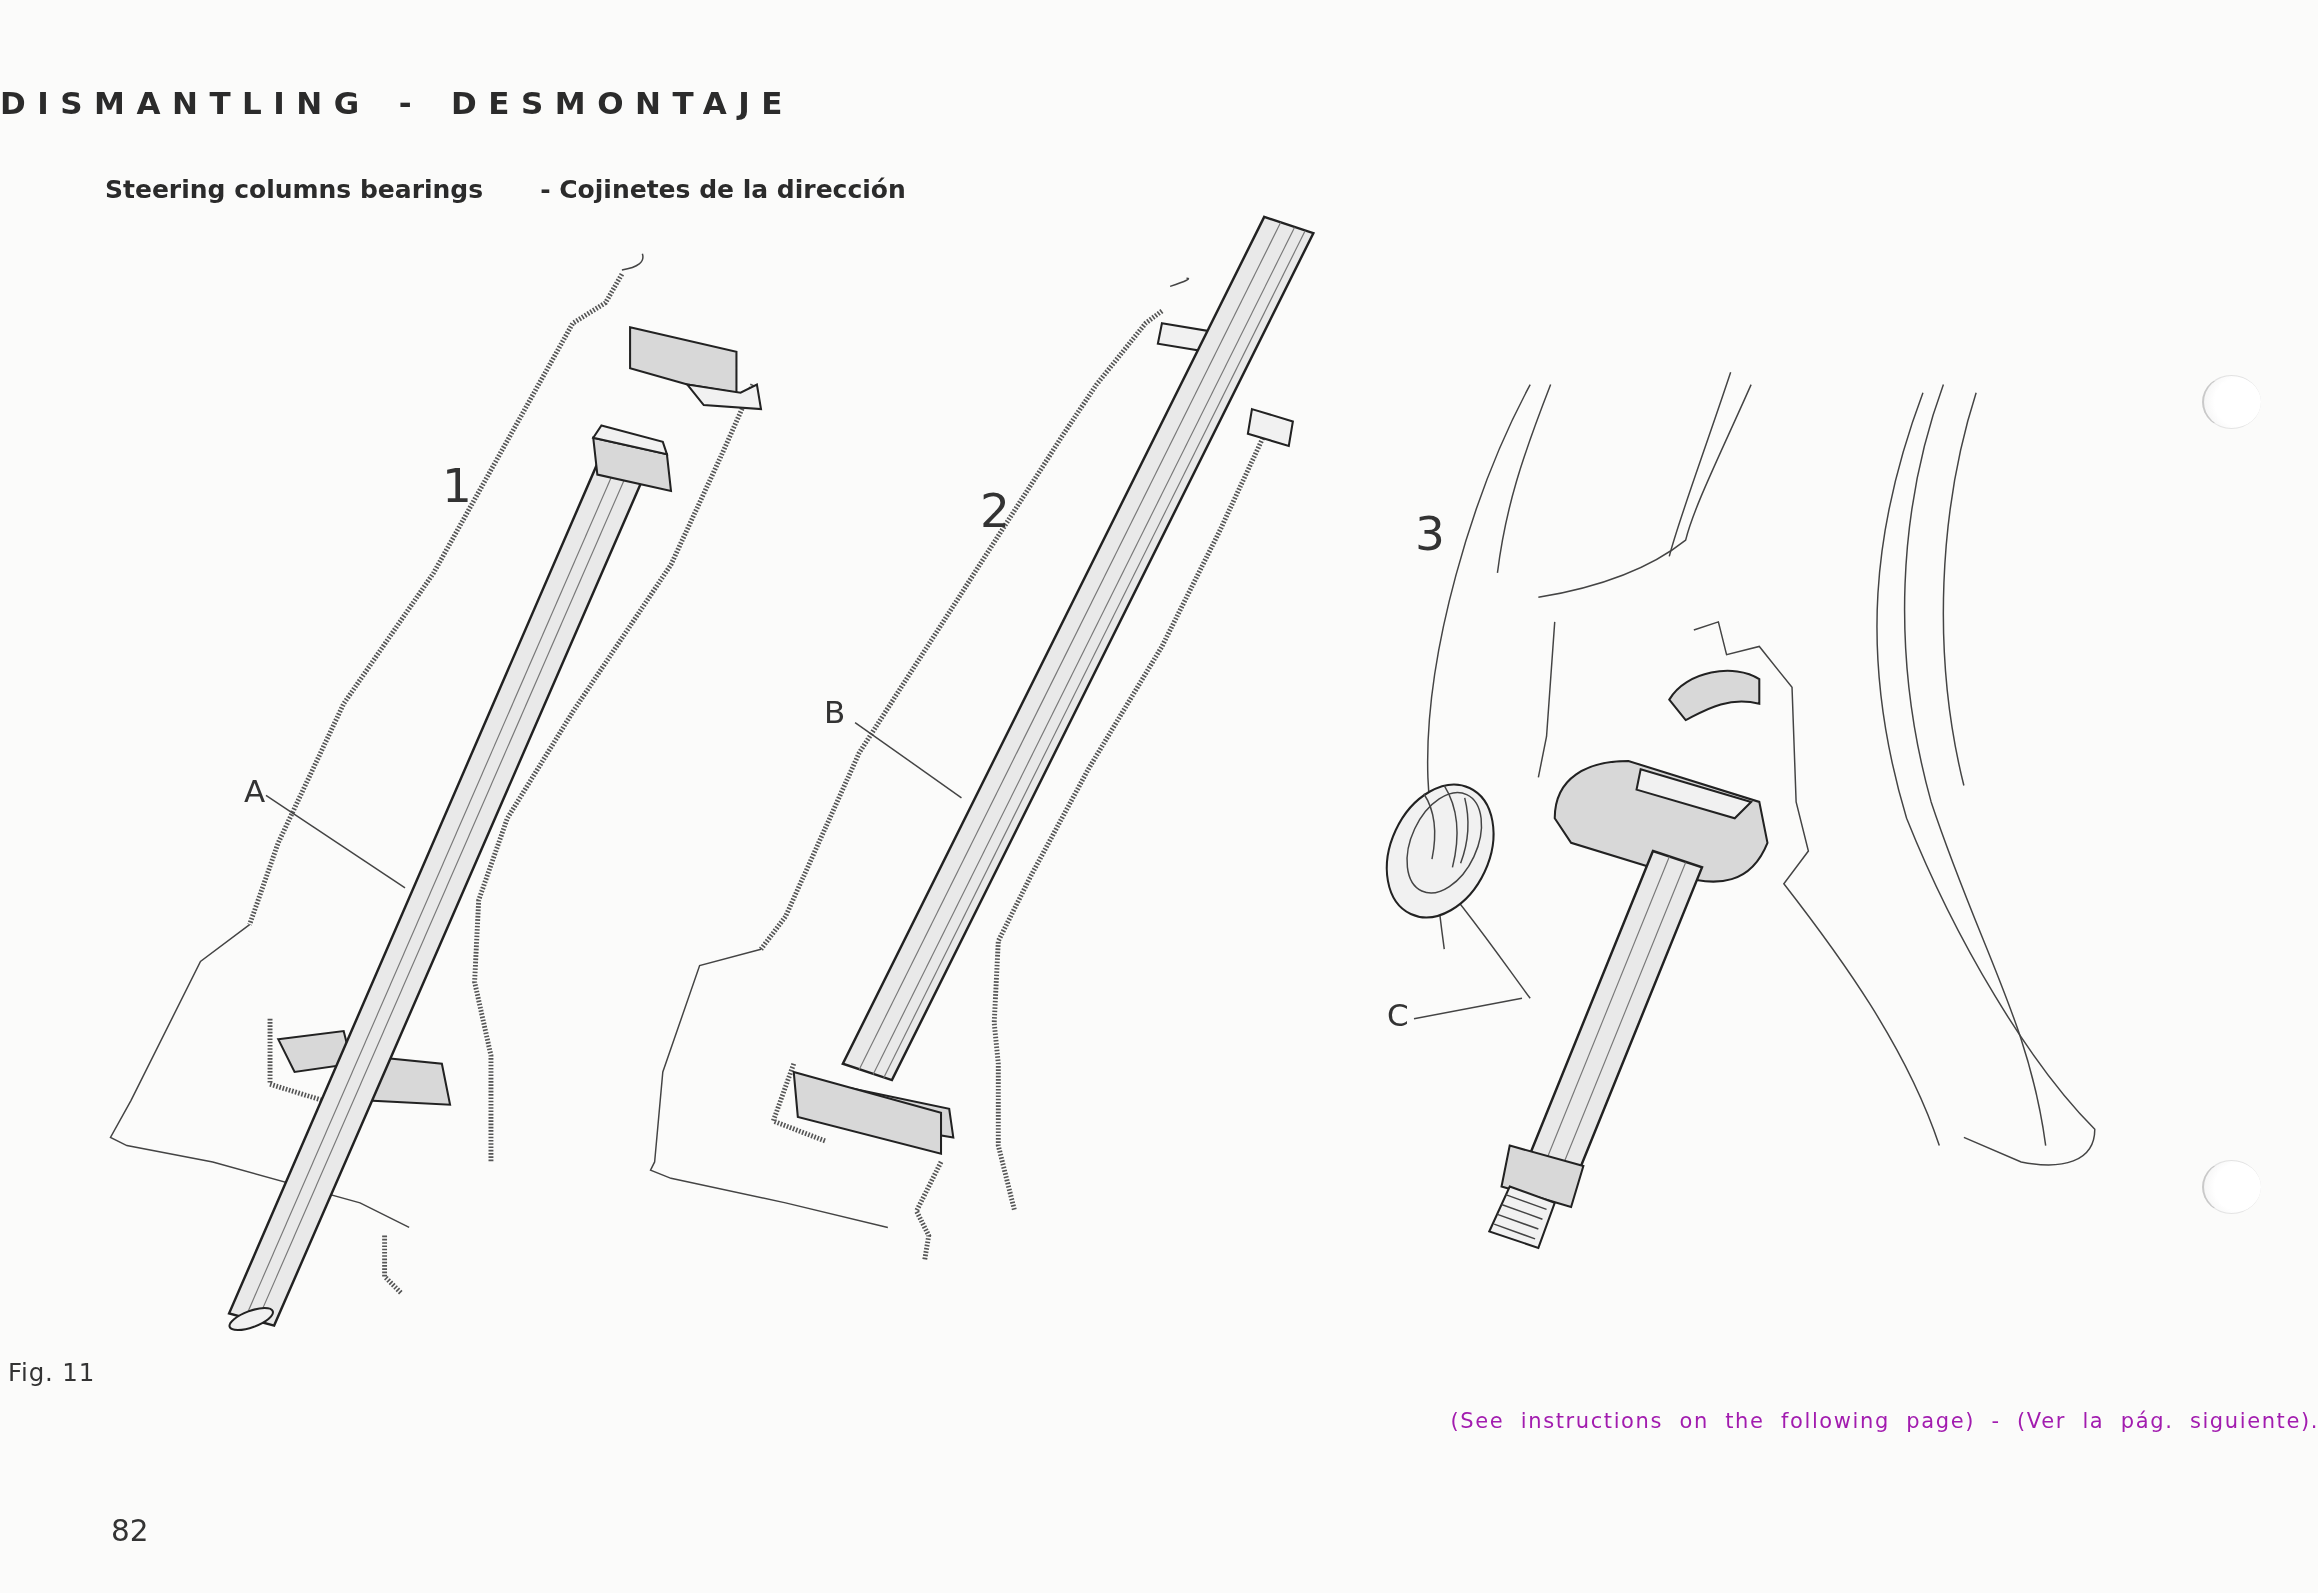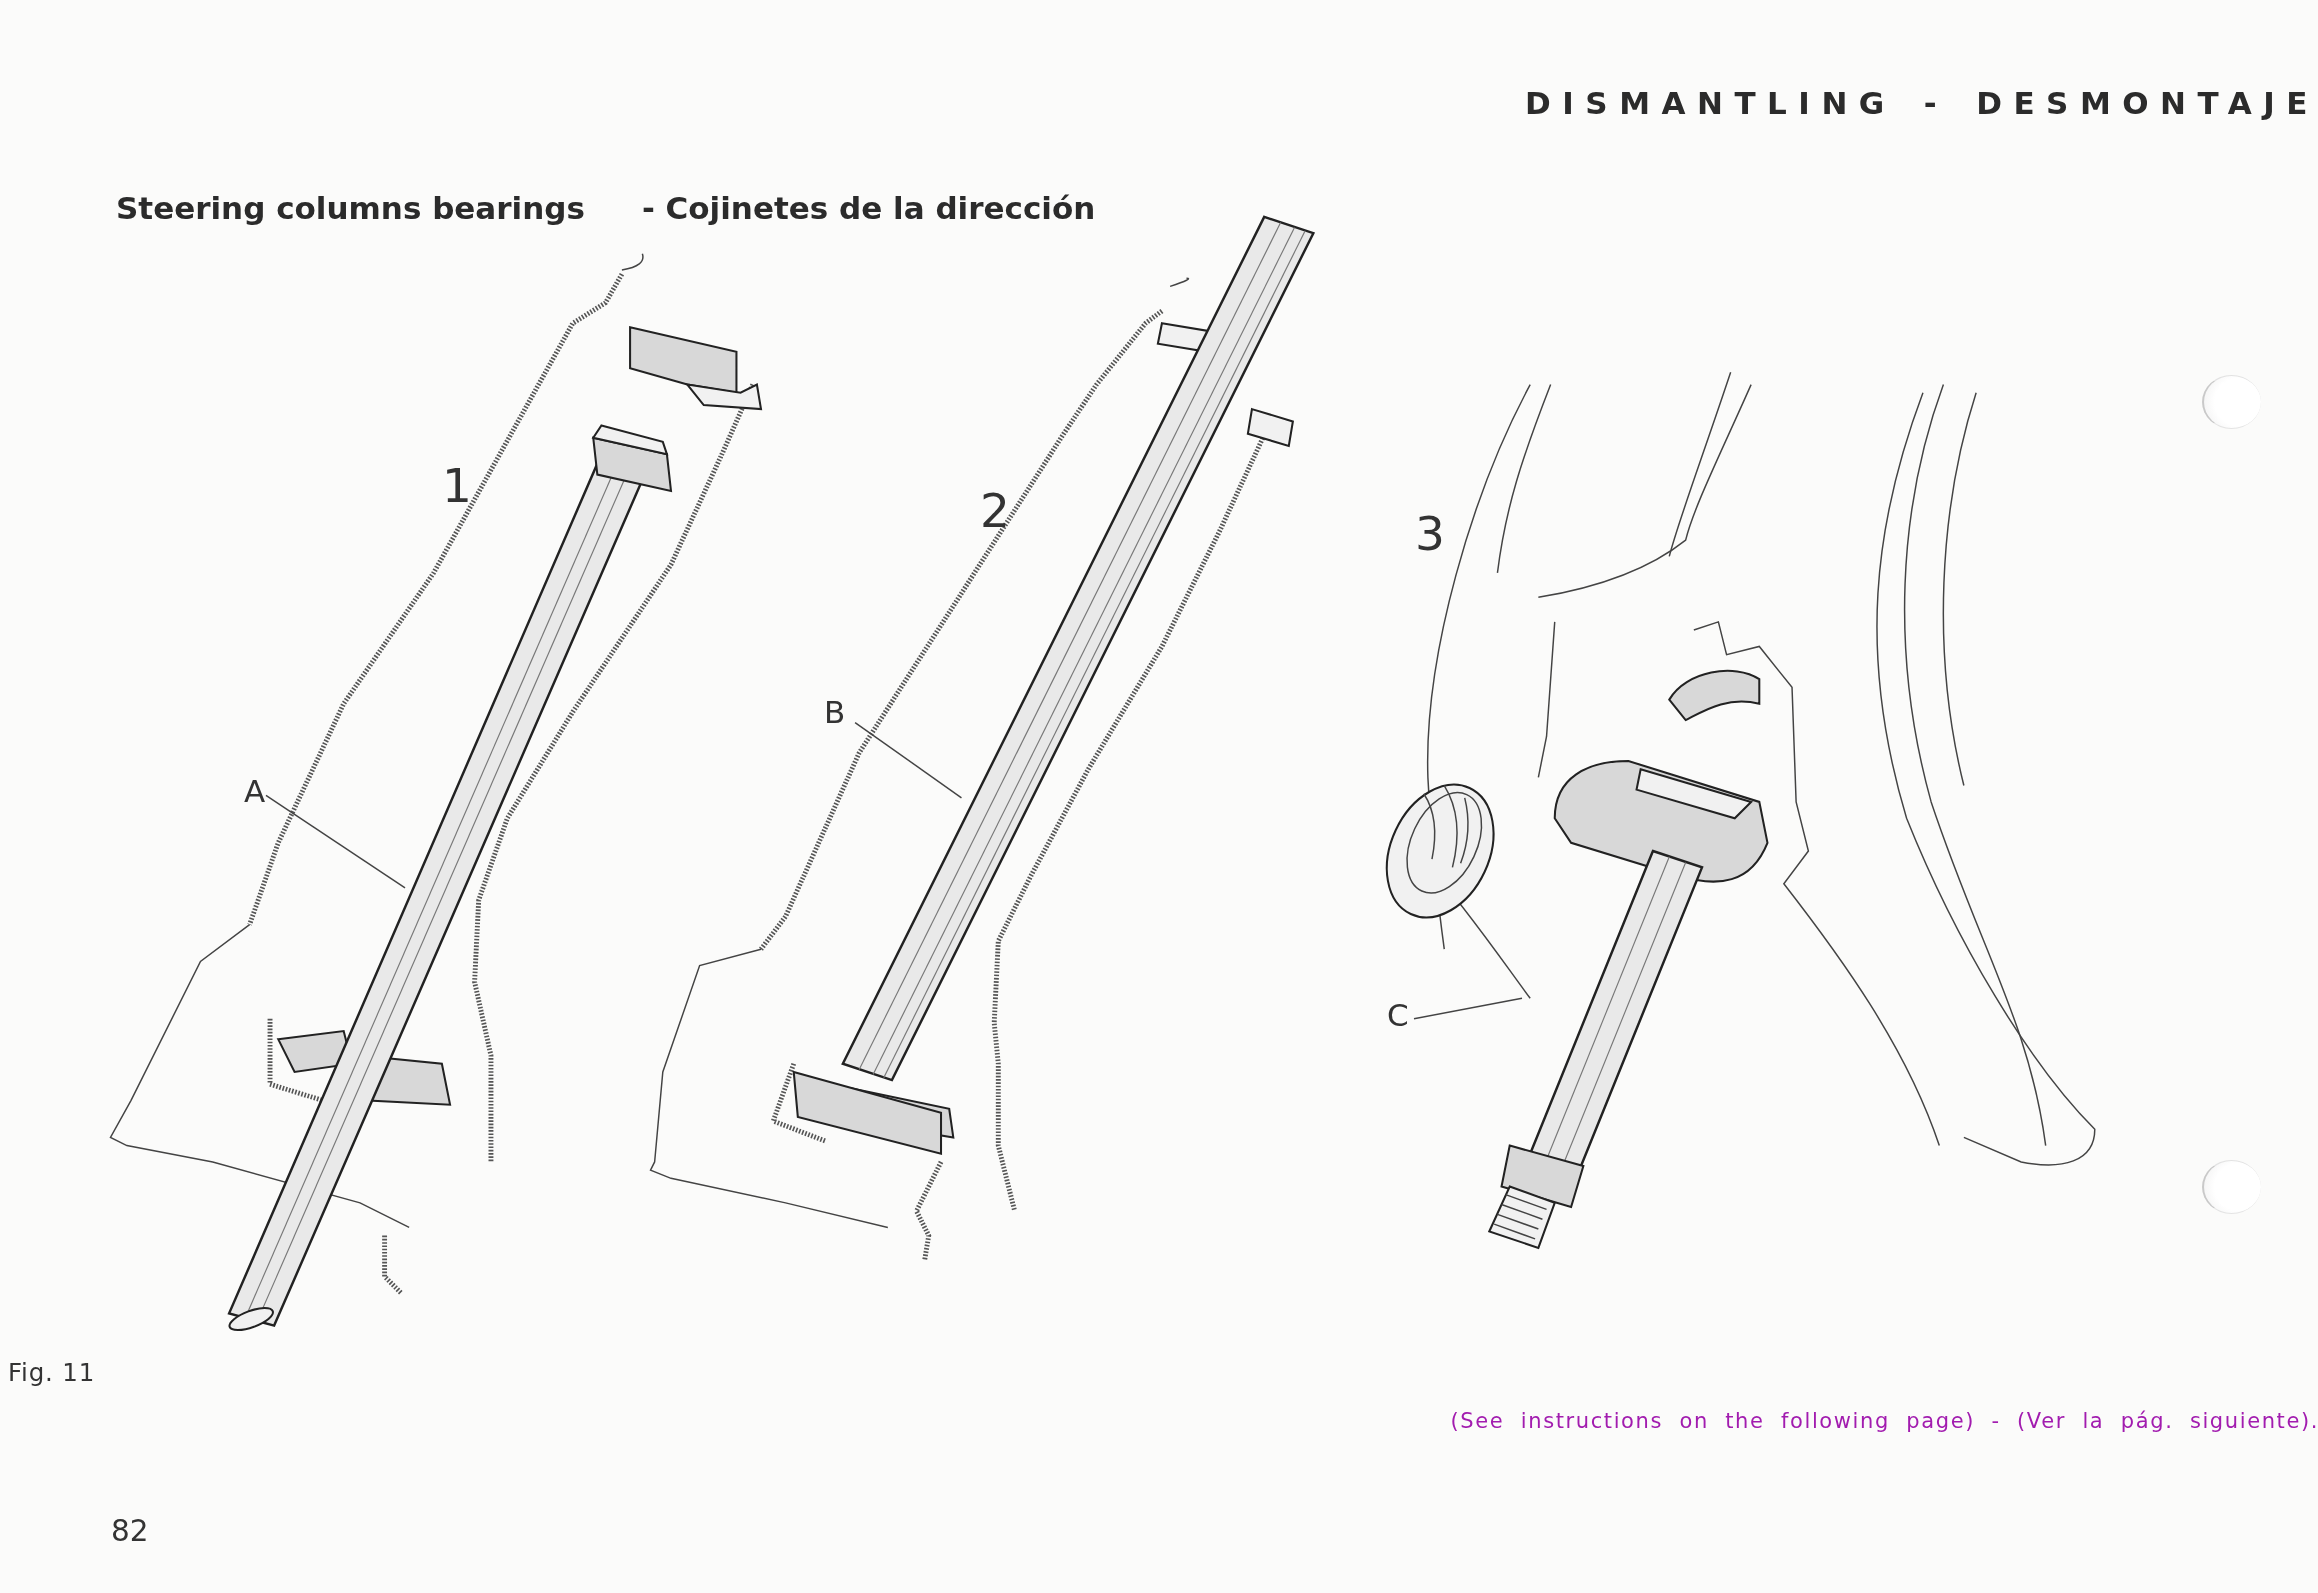--- a/index.html
+++ b/index.html
@@ -2,28 +2,27 @@
 <html style="font-size:13px"><head>
 <meta charset="utf-8">
 <style>
   html, body { margin: 0; padding: 0; }
   body {
     width: 2319px; height: 1594px; background: #fbfbfa; position: relative; overflow: hidden;
     font-family: "DejaVu Sans", sans-serif; color: #2a2a2a;
   }
   .page { position: absolute; inset: 0; }
   .header-title {
-    position: absolute; top: 85px; left: 0; width: 100%; text-align: right;
+    position: absolute; top: 85px; left: 0; width: 100%; text-align: left;
     font-size: 31px; font-weight: bold; letter-spacing: 11.5px; color: #2b2b2b;
   }
   .header-title .sep { margin: 0 28px; }
   .subtitle {
-    position: absolute; top: 190px; left: 105px; font-size: 31px; font-weight: bold; color: #2b2b2b;
+    position: absolute; top: 175px; left: 105px; font-size: 25px; font-weight: bold; color: #2b2b2b;
     white-space: nowrap;
-    margin-left: 11px;
   }
   .subtitle .sub-es { margin-left: 57px; }
   .figures { position: absolute; left: 0; top: 0; width: 2319px; height: 1594px; }
   .fig-num { position: absolute; font-size: 47px; color: #333; font-family: "DejaVu Sans", sans-serif; }
   .callout { position: absolute; font-size: 31px; color: #333; font-family: "DejaVu Sans", sans-serif; }
   .caption-fig {
     position: absolute; top: 1358px; left: 8px; width: 100%; text-align: left;
     font-size: 24.5px; color: #333; letter-spacing: 0.8px;
   }
   .caption-note {

